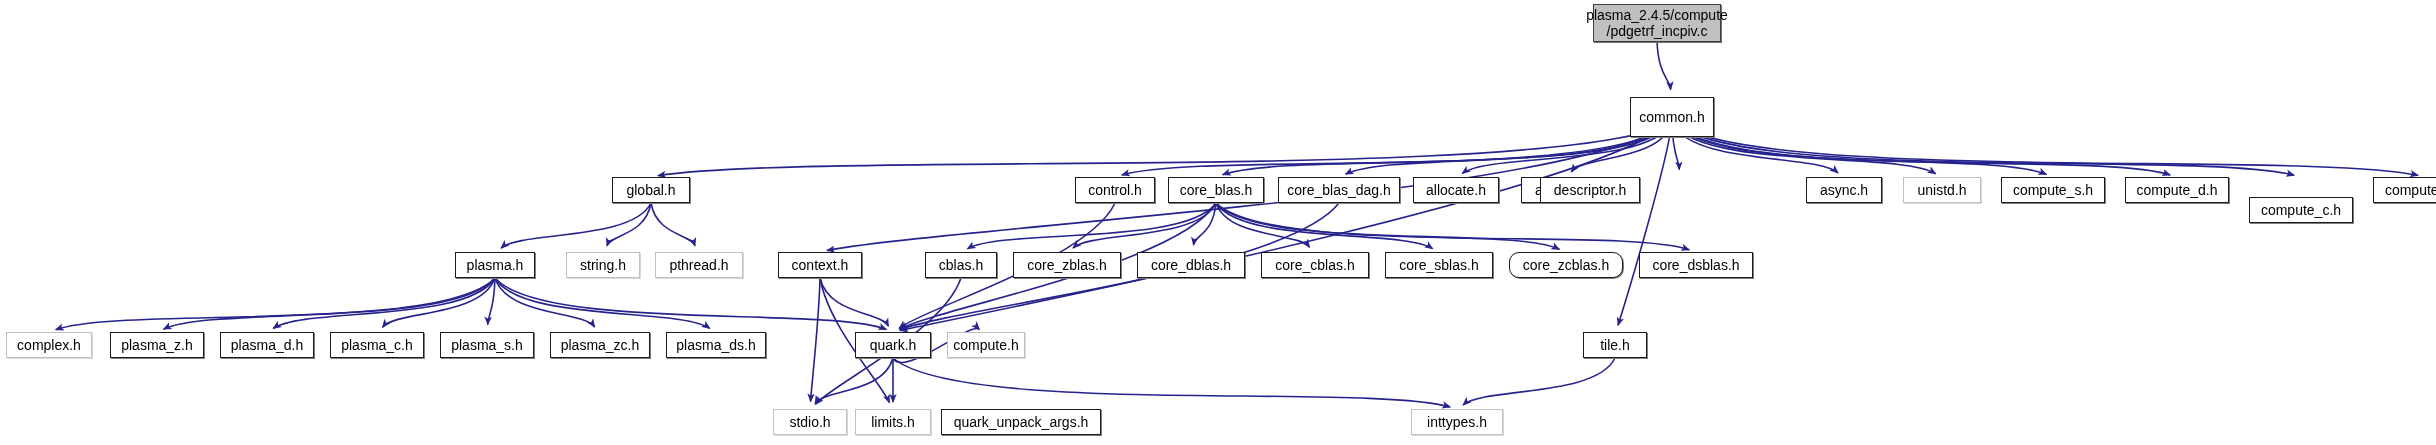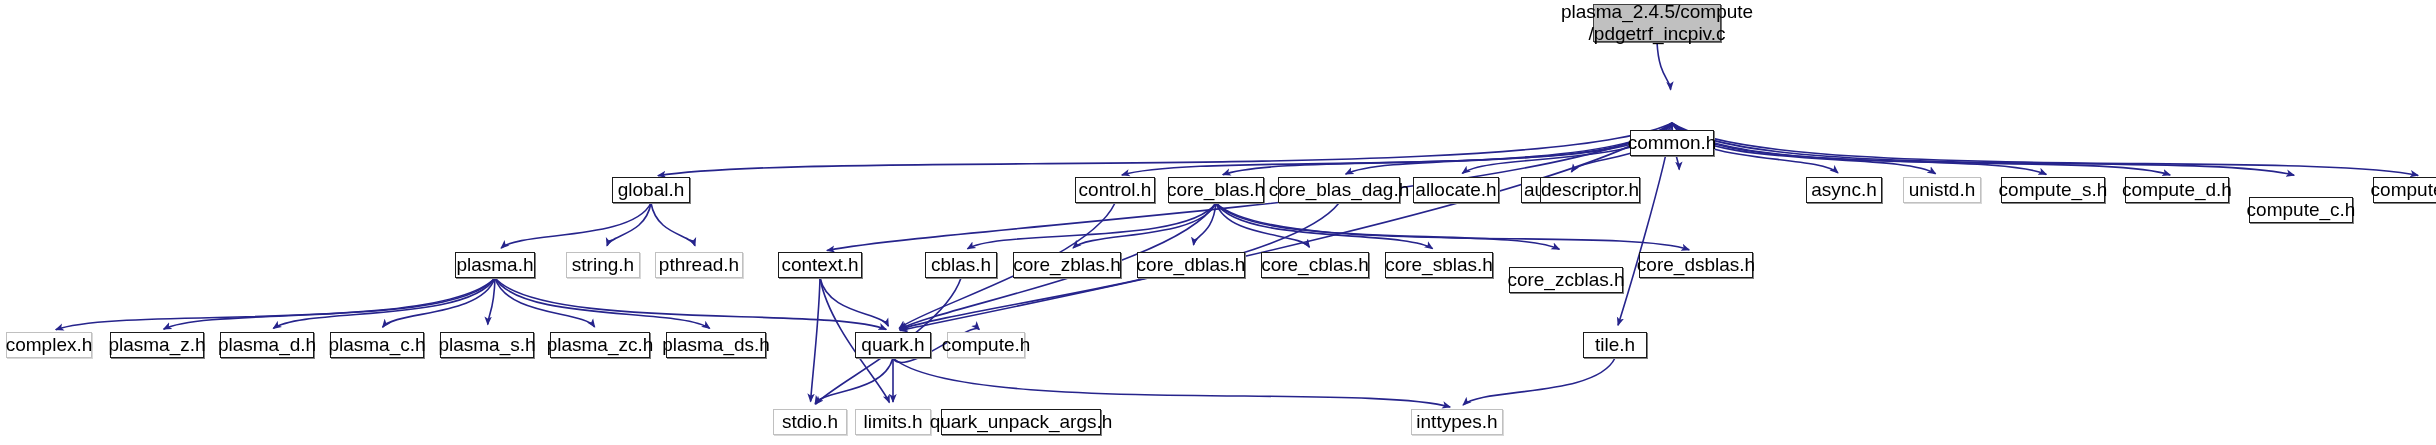--- a/index.html
+++ b/index.html
@@ -23,21 +23,21 @@
     height: 445px;
     pointer-events: none;
   }
   .node {
     position: absolute;
     box-sizing: border-box;
     display: flex;
     align-items: center;
     justify-content: center;
     text-align: center;
-    font-size: 19px;
+    font-size: 14px;
     line-height: 1.15;
     color: #000000;
     background: #ffffff;
     border: 1px solid #000000;
     white-space: pre-line;
     z-index: 2;
   }
   .node.internal { border: 1px solid #1a1a1a; box-shadow: 1px 1px 0 0 #808080; }
   .node.external { border: 1px solid #c0c0c0; color: #000000; box-shadow: 1px 1px 0 0 #d8d8d8; }
   .node.root {
@@ -102,21 +102,21 @@
         <path d="M893,358 C883.04,393.77 823.28,389.3265 815.0640341786902,403.6672411774374" marker-end="url(#ah)"></path>
         <path d="M893,358 L893,402" marker-end="url(#ah)"></path>
         <path d="M893,358 C904.16,378.77 971.12,320.5765 979.2902105526908,329.5053256975691" marker-end="url(#ah)"></path>
         <path d="M893,358 C960.68,415.62 1366.76,383 1450.1501837218266,407.0577736116435" marker-end="url(#ah)"></path>
         <path d="M1615,358 C1596.04,397.52 1482.28,387.264 1463.0475625971756,404.97480686582367" marker-end="url(#ah)"></path>
       </g>
   </svg>
   <div id="node-layer">
       <div class="node root" style="left: 1593px; top: 4px; width: 128px; height: 38px;">plasma_2.4.5/compute
 /pdgetrf_incpiv.c</div>
-      <div class="node internal" style="left: 1630px; top: 97px; width: 84px; height: 26px; margin-top: 33px;">common.h</div>
+      <div class="node internal" style="left: 1630px; top: 97px; width: 84px; height: 40px;">common.h</div>
       <div class="node internal" style="left: 612px; top: 177px; width: 78px; height: 26px;">global.h</div>
       <div class="node internal" style="left: 1075px; top: 177px; width: 80px; height: 26px;">control.h</div>
       <div class="node internal" style="left: 1168px; top: 177px; width: 96px; height: 26px;">core_blas.h</div>
       <div class="node internal" style="left: 1278px; top: 177px; width: 122px; height: 26px;">core_blas_dag.h</div>
       <div class="node internal" style="left: 1413px; top: 177px; width: 86px; height: 26px;">allocate.h</div>
       <div class="node internal" style="left: 1521px; top: 177px; width: 90px; height: 26px;">auxiliary.h</div>
       <div class="node internal" style="left: 1540px; top: 177px; width: 100px; height: 26px;">descriptor.h</div>
       <div class="node internal" style="left: 1806px; top: 177px; width: 76px; height: 26px;">async.h</div>
       <div class="node external" style="left: 1903px; top: 177px; width: 78px; height: 26px;">unistd.h</div>
       <div class="node internal" style="left: 2001px; top: 177px; width: 104px; height: 26px;">compute_s.h</div>
@@ -125,21 +125,21 @@
       <div class="node internal" style="left: 2373px; top: 177px; width: 104px; height: 26px;">compute_z.h</div>
       <div class="node internal" style="left: 455px; top: 252px; width: 80px; height: 26px;">plasma.h</div>
       <div class="node external" style="left: 566px; top: 252px; width: 74px; height: 26px;">string.h</div>
       <div class="node external" style="left: 655px; top: 252px; width: 88px; height: 26px;">pthread.h</div>
       <div class="node internal" style="left: 778px; top: 252px; width: 84px; height: 26px;">context.h</div>
       <div class="node internal" style="left: 925px; top: 252px; width: 72px; height: 26px;">cblas.h</div>
       <div class="node internal" style="left: 1013px; top: 252px; width: 108px; height: 26px;">core_zblas.h</div>
       <div class="node internal" style="left: 1137px; top: 252px; width: 108px; height: 26px;">core_dblas.h</div>
       <div class="node internal" style="left: 1261px; top: 252px; width: 108px; height: 26px;">core_cblas.h</div>
       <div class="node internal" style="left: 1385px; top: 252px; width: 108px; height: 26px;">core_sblas.h</div>
-      <div class="node internal" style="left: 1509px; top: 267px; width: 114px; height: 26px;">core_zcblas.h</div>
+      <div class="node internal" style="left: 1509px; top: 252px; width: 114px; height: 26px; border-radius: 10px;">core_zcblas.h</div>
       <div class="node internal" style="left: 1639px; top: 252px; width: 114px; height: 26px;">core_dsblas.h</div>
       <div class="node external" style="left: 6px; top: 332px; width: 86px; height: 26px;">complex.h</div>
       <div class="node internal" style="left: 110px; top: 332px; width: 94px; height: 26px;">plasma_z.h</div>
       <div class="node internal" style="left: 220px; top: 332px; width: 94px; height: 26px;">plasma_d.h</div>
       <div class="node internal" style="left: 330px; top: 332px; width: 94px; height: 26px;">plasma_c.h</div>
       <div class="node internal" style="left: 440px; top: 332px; width: 94px; height: 26px;">plasma_s.h</div>
       <div class="node internal" style="left: 550px; top: 332px; width: 100px; height: 26px;">plasma_zc.h</div>
       <div class="node internal" style="left: 666px; top: 332px; width: 100px; height: 26px;">plasma_ds.h</div>
       <div class="node internal" style="left: 855px; top: 332px; width: 76px; height: 26px;">quark.h</div>
       <div class="node external" style="left: 947px; top: 332px; width: 78px; height: 26px;">compute.h</div>

